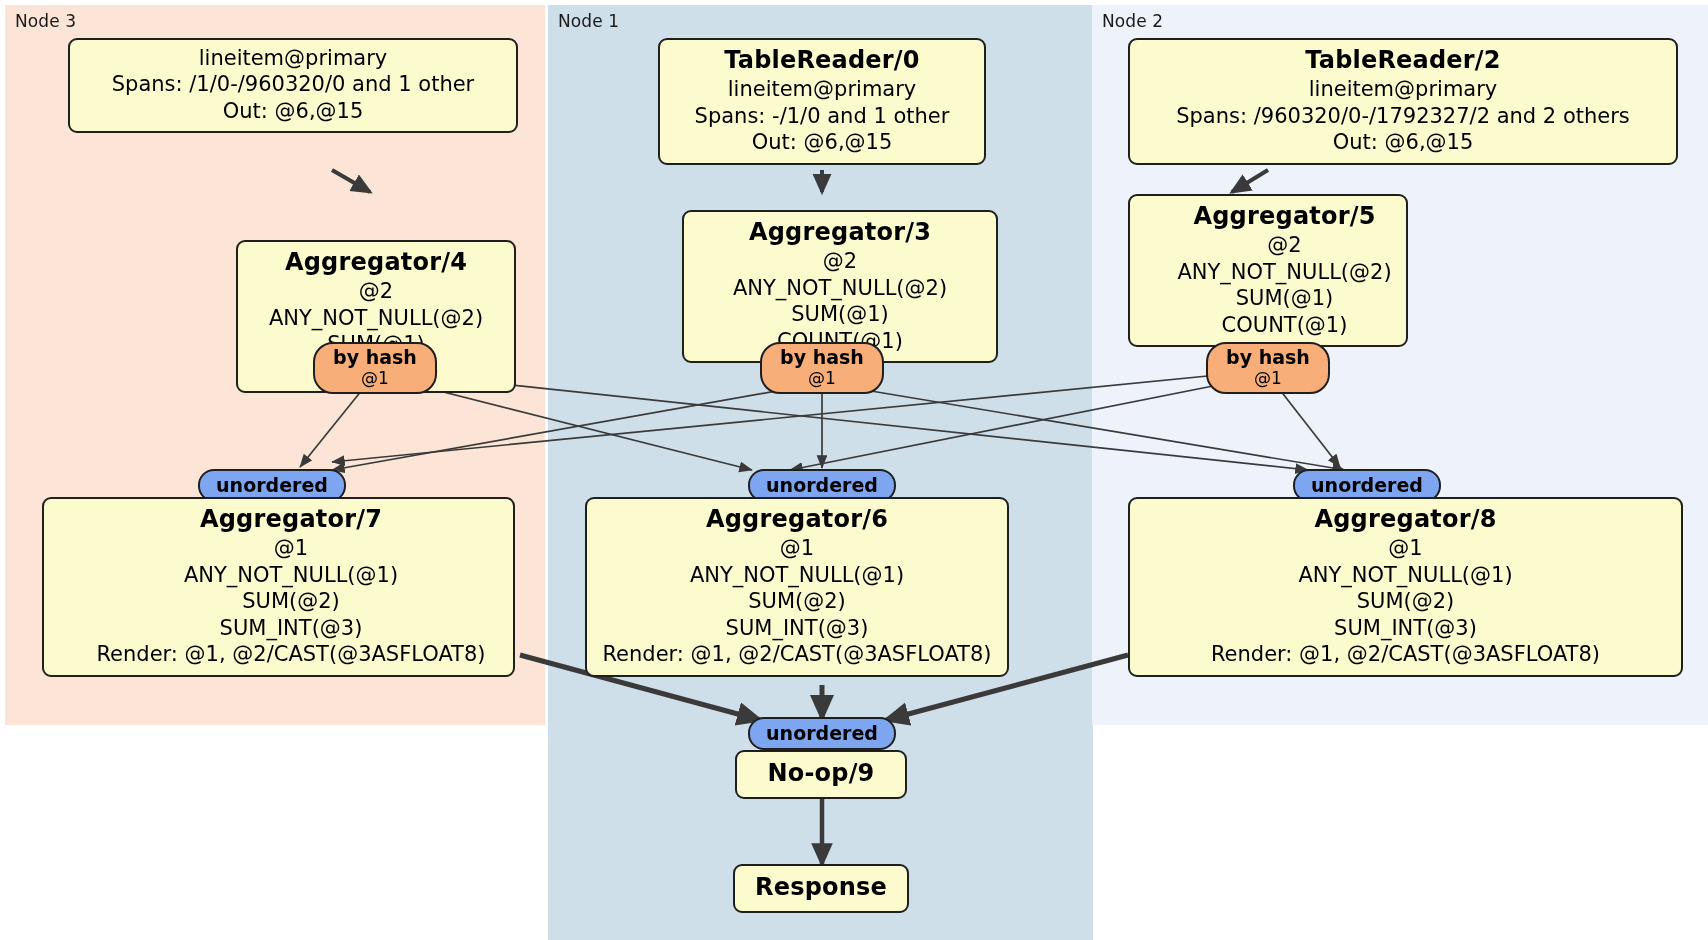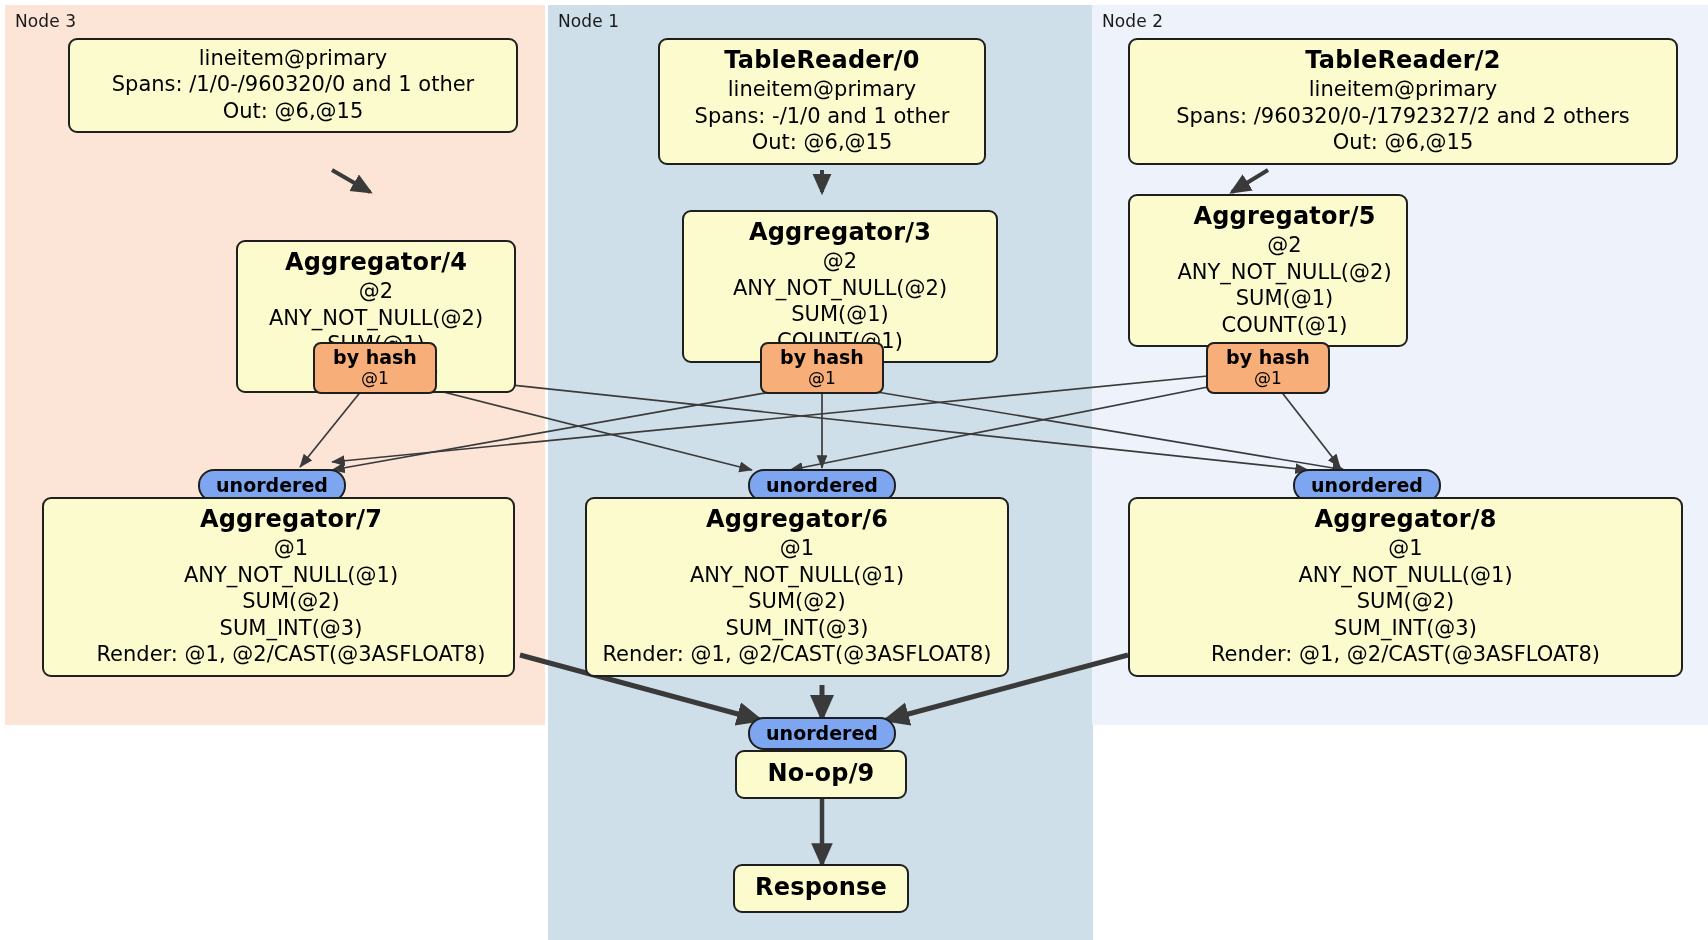--- a/index.html
+++ b/index.html
@@ -86,21 +86,21 @@
     font-weight: bold;
     font-size: 19px;
     display: block;
   }
   .pill .pill-sub {
     font-size: 17px;
     display: block;
   }
   .pill.hash {
     background: #F7AE79;
-    border-radius: 8px;
+    border-radius: 20px;
   }
   .pill.unordered {
     background: #7EA6F0;
     border-radius: 16px;
     padding: 4px 14px 5px 14px;
   }
 </style>
 </head>
 <body>
 

